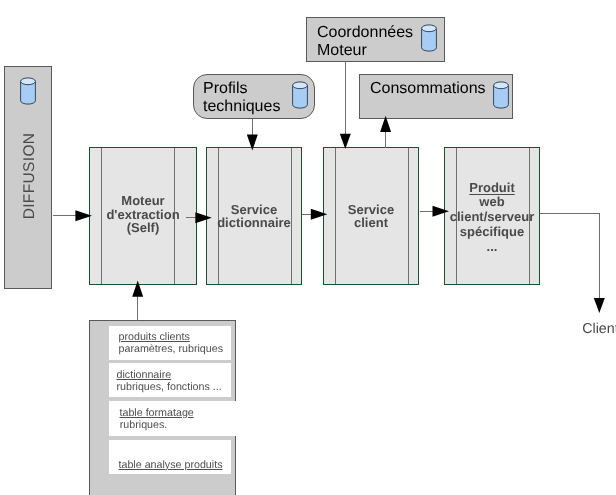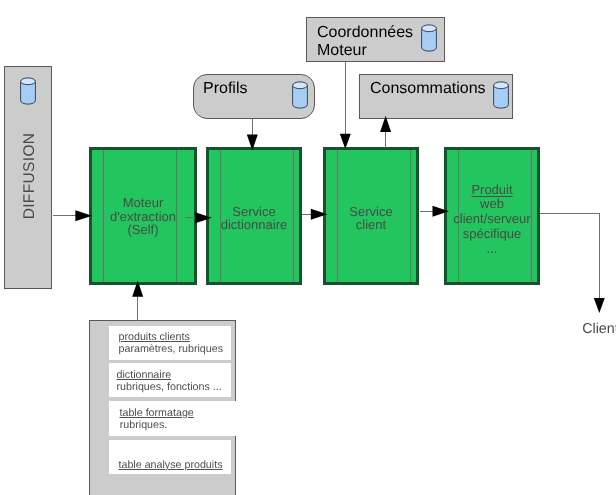--- a/index.html
+++ b/index.html
@@ -3,21 +3,21 @@
 <meta charset="utf-8">
 <title>Architecture diagram</title>
 <style>
   html,body{margin:0;padding:0;}
   body{width:616px;height:495px;background:#ffffff;overflow:hidden;
        font-family:"Liberation Sans",sans-serif;color:#404040;
        -webkit-font-smoothing:antialiased;text-rendering:geometricPrecision;}
   #stage{position:relative;width:616px;height:495px;}
   .gbox{position:absolute;background:#cccccc;border:1.4px solid #595959;box-sizing:border-box;}
   .gbox .lbl{position:absolute;color:#000000;line-height:18px;}
-  .pbox{position:absolute;background:#22c55e;border:3px solid #14532d;box-sizing:border-box;}
+  .pbox{position:absolute;background:#e5e5e5;border:1px solid #14532d;box-sizing:border-box;font-weight:bold;}
   .pbox .vl{position:absolute;top:0;bottom:0;width:0;border-left:1px solid #6f6f6f;}
   .pbox .ptxt{position:absolute;left:0;right:0;text-align:center;line-height:13.6px;font-size:13px;color:#4a4a4a;}
   .pbox .ptxt .u{text-decoration:underline;text-underline-offset:1.8px;text-decoration-thickness:1px;}
   svg.ov{position:absolute;left:0;top:0;width:616px;height:495px;overflow:visible;}
   .wbox{position:absolute;background:#ffffff;}
   .wbox .t1{position:absolute;font-size:10.7px;text-decoration:underline;
             text-underline-offset:0.6px;text-decoration-thickness:1px;color:#4f4f4f;white-space:nowrap;}
   .wbox .t2{position:absolute;font-size:10.7px;color:#4f4f4f;white-space:nowrap;}
   .diffword{position:absolute;white-space:nowrap;
             transform:translate(-50%,-50%) rotate(-90deg);
@@ -32,21 +32,21 @@
   <div class="gbox" id="diffusion" style="left:4px;top:66px;width:48px;height:223px;">
     <span class="cyl" style="left:15px;top:9.5px;"><svg viewBox="0 0 16 28" width="16" height="28">
           <path d="M0.6,4.3 v19.4 a7.4,3.4 0 0 0 14.8,0 v-19.4 z" fill="#a8cdf5" stroke="#33475e" stroke-width="1"></path>
           <ellipse cx="8" cy="4.3" rx="7.35" ry="3.4" fill="#d4e6f9" stroke="#33475e" stroke-width="1"></ellipse>
         </svg></span>
     <div class="diffword" style="left:25px;top:108.5px;">DIFFUSION</div>
   </div>
 
   <div class="gbox" id="profils" style="left:193px;top:74px;width:122px;height:45px;border-radius:14px;">
     <div class="lbl" style="left:9px;top:5px;font-size:16px;">
-      <span>Profils</span><br>
+      <span>Profils</span><br><span>techniques</span>
     </div>
     <span class="cyl" style="left:98px;top:6px;"><svg viewBox="0 0 16 28" width="16" height="28">
           <path d="M0.6,4.3 v19.4 a7.4,3.4 0 0 0 14.8,0 v-19.4 z" fill="#a8cdf5" stroke="#33475e" stroke-width="1"></path>
           <ellipse cx="8" cy="4.3" rx="7.35" ry="3.4" fill="#d4e6f9" stroke="#33475e" stroke-width="1"></ellipse>
         </svg></span>
   </div>
 
   <div class="gbox" id="coordonnees" style="left:306px;top:17px;width:139px;height:45px;">
     <div class="lbl" style="left:10px;top:6.2px;font-size:16px;">
       <span>Coordonnées</span><br><span>Moteur</span>

